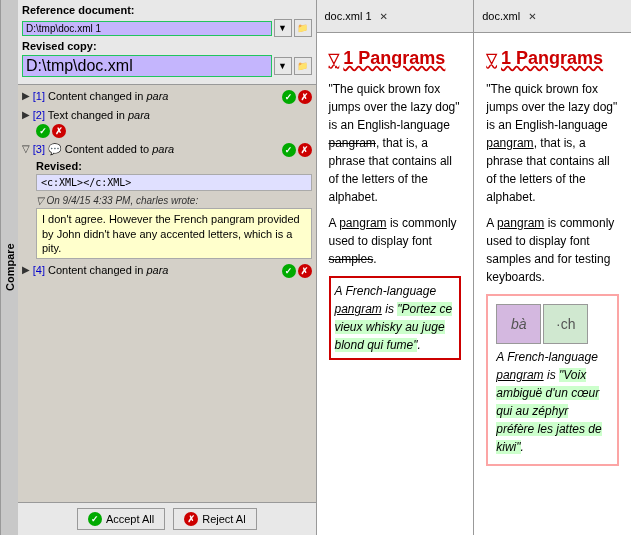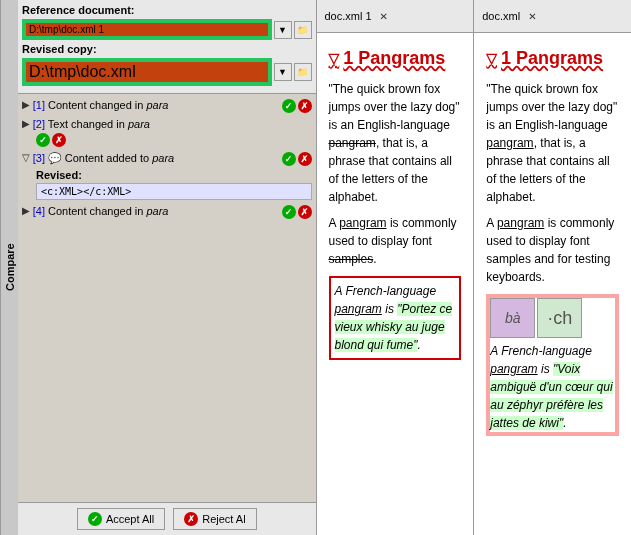--- a/index.html
+++ b/index.html
@@ -3,21 +3,21 @@
   <meta charset="utf-8">
   <style>
     * { box-sizing: border-box; margin: 0; padding: 0; }
     body { font-family: Arial, sans-serif; font-size: 12px; background: #d4d0c8; width: 631px; height: 535px; overflow: hidden; display: flex; flex-direction: column; }
 
     .main-container { display: flex; flex: 1; overflow: hidden; }
 
     .sidebar-header { background: #e8e8e8; border-bottom: 1px solid #999; padding: 4px; }
     .sidebar-header-row { display: flex; align-items: center; margin-bottom: 3px; font-size: 11px; }
     .sidebar-header-row label { font-weight: bold; margin-right: 20px; }
-    .sidebar-header-row input { flex: 1; font-size: 10px; border: 4px solid #22c55e; padding: 1px 3px; background: #c2410c; }
+    .sidebar-header-row input { flex: 1; font-size: 10px; border: 1px solid #22c55e; padding: 1px 3px; background: #c4b5fd; }
     .sidebar-header-row button { width: 18px; height: 18px; margin-left: 2px; border: 1px solid #999; background: #e8e8e8; cursor: pointer; font-size: 9px; display: flex; align-items: center; justify-content: center; }
 
     .compare-label { writing-mode: vertical-rl; transform: rotate(180deg); background: #c8c8c8; border-right: 1px solid #999; padding: 4px 2px; font-size: 11px; font-weight: bold; display: flex; align-items: center; justify-content: center; min-width: 18px; }
 
     .sidebar-inner { display: flex; flex: 1; overflow: hidden; }
     .sidebar-content { flex: 1; overflow-y: auto; padding: 4px; }
 
     .change-item { margin-bottom: 4px; border: none; }
     .change-header { display: flex; align-items: flex-start; cursor: pointer; }
     .change-arrow { margin-right: 3px; font-size: 10px; color: #333; margin-top: 1px; }
@@ -52,26 +52,26 @@
 
     .doc-title { font-size: 18px; font-weight: bold; color: #cc0000; text-decoration: underline; text-decoration-style: wavy; margin-bottom: 8px; display: flex; align-items: center; gap: 4px; }
     .title-arrow { font-size: 14px; color: #cc0000; }
 
     .doc-para { margin-bottom: 8px; font-size: 12px; line-height: 1.5; }
     .strikethrough { text-decoration: line-through; }
     .underline-word { text-decoration: underline; }
     .highlight-green { background: #ccffcc; }
 
     .changed-box { border: 2px solid #cc0000; padding: 4px; margin: 6px 0; font-style: italic; }
-    .changed-box2 { border: 4px solid #fca5a5; padding: 0; margin: 6px 0; }
+    .changed-box2 { border: 2px solid #fca5a5; padding: 8px; margin: 6px 0; }
 
     .image-placeholder { display: flex; gap: 2px; margin-bottom: 4px; }
     .img-block { width: 45px; height: 40px; border: 1px solid #999; display: flex; align-items: center; justify-content: center; font-size: 18px; }
     .img-block-ba { background: #d4b8e0; color: #555; font-style: italic; font-size: 14px; }
-    .img-block-ch { background: #d0e8d0; color: #555; font-size: 18px; }
+    .img-block-ch { background: #d0e8d0; color: #555; font-size: 14px; }
 
     .word-para { font-style: italic; color: #000; text-align: right; }
     .word-pangram { text-decoration: underline; }
   </style>
 </head>
 <body>
 
 <div class="main-container">
 
   <div class="sidebar-inner">
@@ -136,20 +136,24 @@
             <span class="change-icons">
               <span class="icon-circle icon-green">✓</span>
               <span class="icon-circle icon-red">✗</span>
             </span>
           </div>
           <div class="change-expanded">
             <div class="revised-label">Revised:</div>
             <div class="revised-code">&lt;c:XML&gt;&lt;/c:XML&gt;</div>
 
 
+            <div class="comment-thread">
+              <div class="comment-header">▽ On 9/4/15 4:33 PM, charles wrote:</div>
+              <div class="comment-body2">I don't agree. However the French pangram provided by John didn't have any accented letters, which is a pity.</div>
+            </div>
           </div>
         </div>
 
         <div class="change-item">
           <div class="change-header">
             <span class="change-arrow">▶</span>
             <span class="change-text">
               <span class="num">[4]</span> Content changed in <span class="word-para">para</span>
             </span>
             <span class="change-icons">

